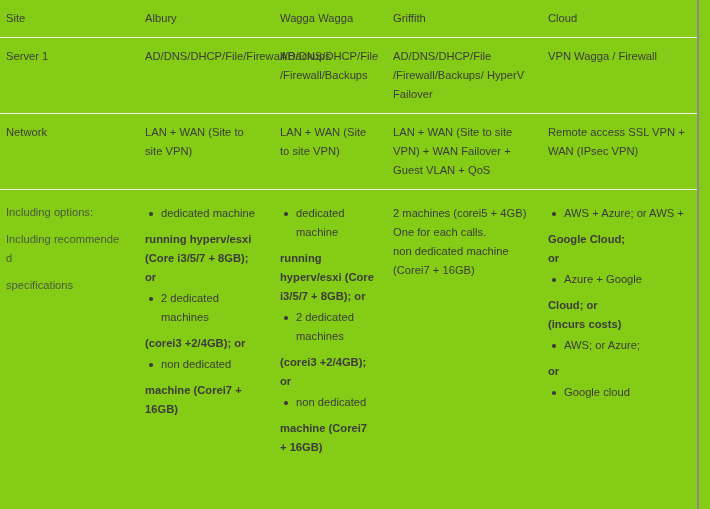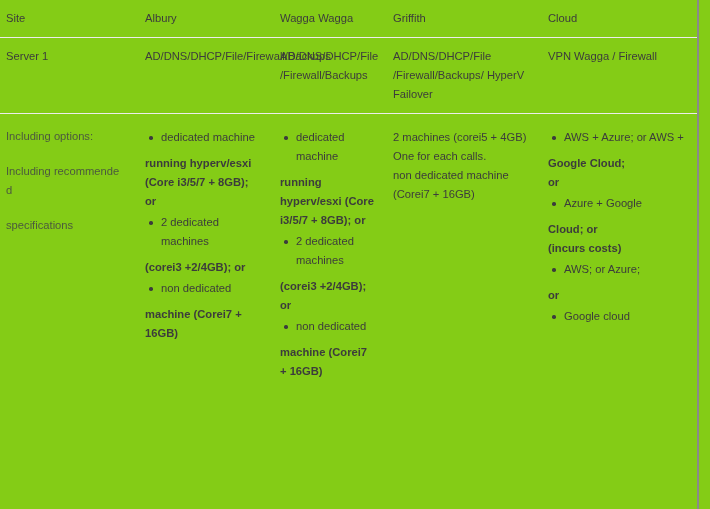--- a/index.html
+++ b/index.html
@@ -68,21 +68,21 @@
     border-bottom: 1px solid #ececec;
   }
 
   .row-label { color: #3c3c3c; }
   .tinted    { color: #4c5a3e; }
 
   td p {
     margin: 0;
   }
   td p + p {
-    margin-top: 16px;
+    margin-top: 8px;
   }
 
   ul.opts {
     list-style: none;
     margin: 0;
     padding: 0;
   }
   ul.opts > li {
     position: relative;
     padding-left: 16px;
@@ -136,20 +136,27 @@
 
       <tr id="row-server1">
         <td class="col-site row-label">Server 1</td>
         <td class="col-alb">AD/DNS/DHCP/File/Firewall/Backups</td>
         <td class="col-wag">AD/DNS/DHCP/File /Firewall/Backups</td>
         <td class="col-gri">AD/DNS/DHCP/File /Firewall/Backups/ HyperV Failover</td>
         <td class="col-cloud">VPN Wagga / Firewall</td>
       </tr>
 
 
+      <tr id="row-network">
+        <td class="col-site row-label">Network</td>
+        <td class="col-alb">LAN + WAN (Site to site VPN)</td>
+        <td class="col-wag">LAN + WAN (Site to site VPN)</td>
+        <td class="col-gri">LAN + WAN (Site to site VPN) + WAN Failover + Guest VLAN + QoS</td>
+        <td class="col-cloud">Remote access SSL VPN + WAN (IPsec VPN)</td>
+      </tr>
 
       <tr id="row-solutions">
         <td class="col-site tinted">
           <p>Including options:</p>
           <p>Including recommende d</p>
           <p>specifications</p>
         </td>
         <td class="col-alb">
           <ul class="opts">
               <li><span>dedicated machine</span><span class="sub">running hyperv/esxi (Core i3/5/7 + 8GB); or</span></li>

